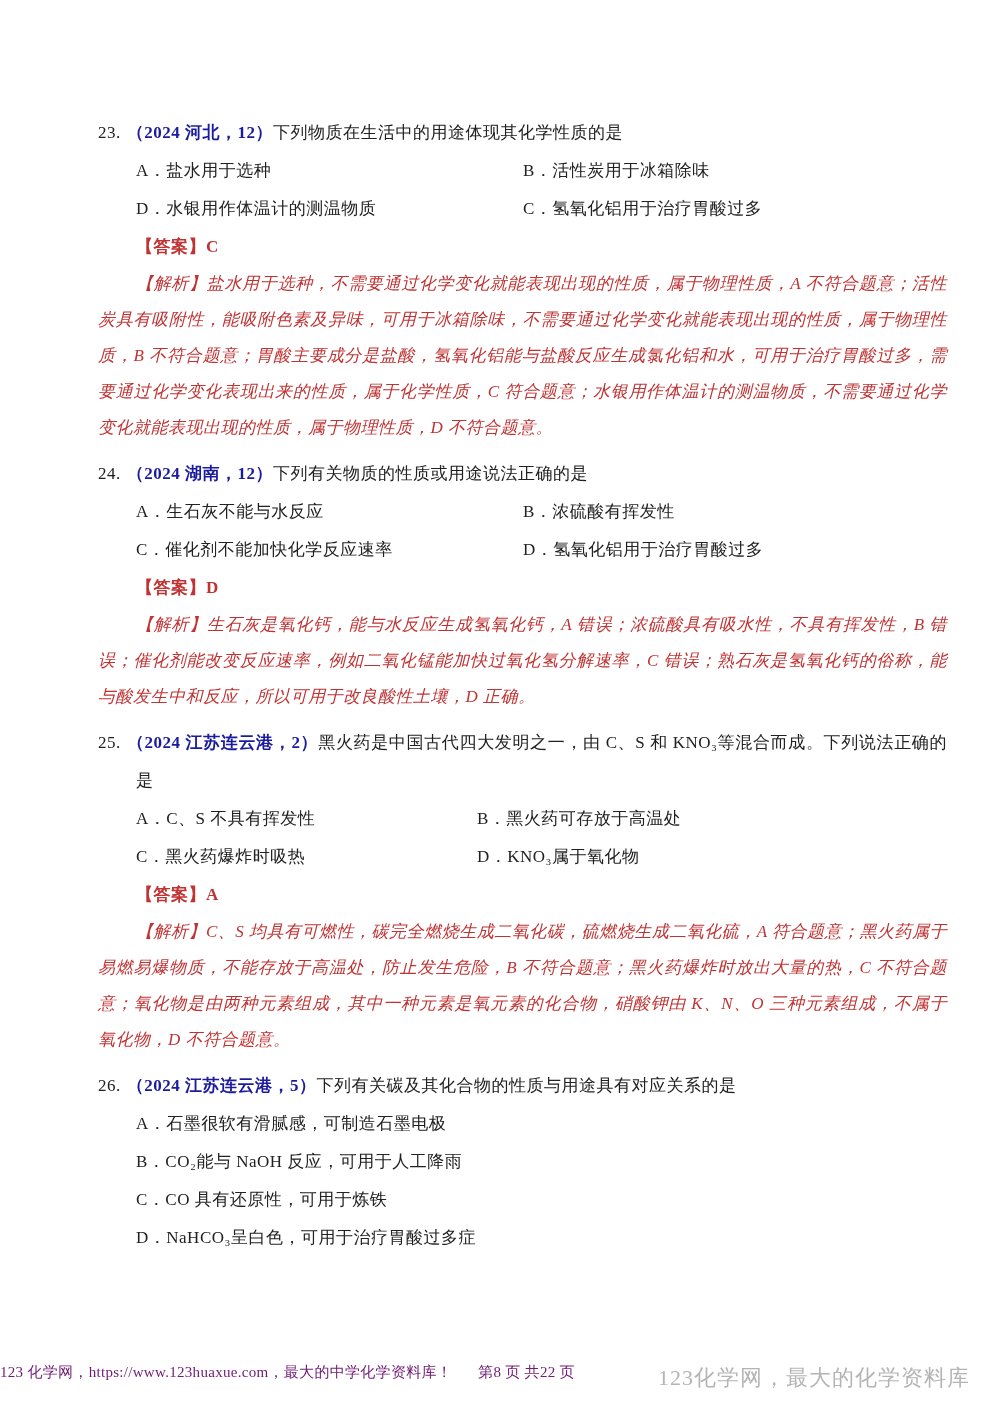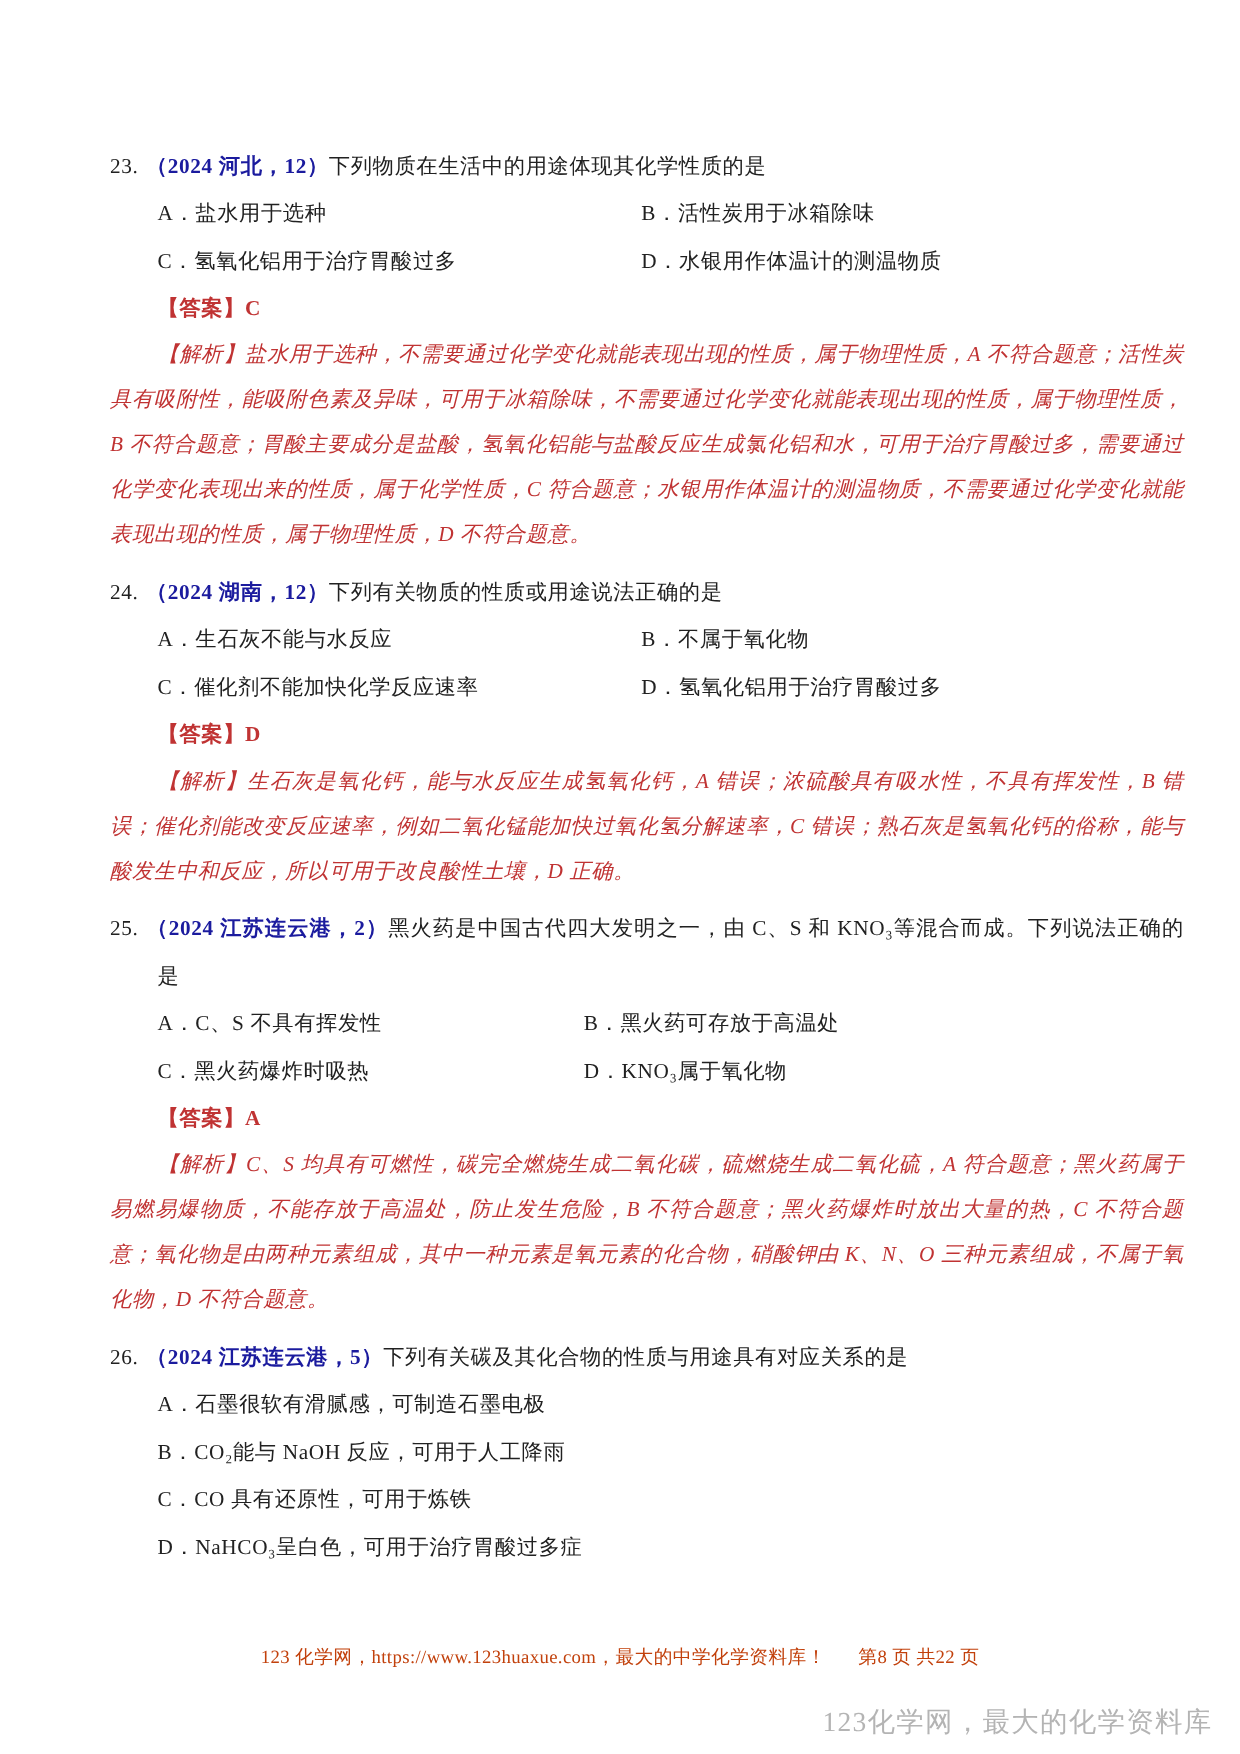--- a/index.html
+++ b/index.html
@@ -12,20 +12,21 @@
     letter-spacing: 0.5px;
   }
   .page {
     position: relative;
     width: 992px; height: 1403px;
     overflow: hidden;
     background: #ffffff;
   }
   .content {
     padding: 114px 45px 0 88px;
+    margin-left: 10px;
   }
   .question { margin-bottom: 9px; }
   .q-stem {
     line-height: 38px;
     padding-left: 38px;
     text-indent: -38px;
     text-align: justify;
   }
   .q-num { margin-right: 6px; }
   .q-source {
@@ -53,27 +54,26 @@
   }
   .analysis {
     line-height: 36px;
     text-indent: 38px;
     text-align: justify;
     color: var(--answer-red, #c03333);
     font-style: italic;
   }
   .footer {
     position: absolute;
-    top: 1310px;
+    top: 1356px;
     left: 0; right: 0;
     line-height: 32px;
-    text-align: center;
     font-size: 15px;
     letter-spacing: 0.3px;
-    color: #c2410c;
+    color: #701a75;
   }
   .footer .pageno { margin-left: 26px; }
   .watermark {
     position: absolute;
     right: 22px;
     bottom: 10px;
     font-size: 22px;
     letter-spacing: 1px;
     color: var(--watermark-gray, #b4b4b4);
   }
@@ -82,32 +82,32 @@
 <body>
 
 <div class="page">
   <div class="content">
 
     <div class="question">
       <div class="q-stem"><span class="q-num">23.</span><span class="q-source">（2024 河北，12）</span><span>下列物质在生活中的用途体现其化学性质的是</span></div>
       <div class="options grid2">
         <div class="opt">A．盐水用于选种</div>
         <div class="opt">B．活性炭用于冰箱除味</div>
+        <div class="opt">D．水银用作体温计的测温物质</div>
         <div class="opt">C．氢氧化铝用于治疗胃酸过多</div>
-        <div class="opt">D．水银用作体温计的测温物质</div>
       </div>
       <div class="answer-line"><span>【答案】</span><span>C</span></div>
       <div class="analysis"><span>【解析】</span><span>盐水用于选种，不需要通过化学变化就能表现出现的性质，属于物理性质，A 不符合题意；活性炭具有吸附性，能吸附色素及异味，可用于冰箱除味，不需要通过化学变化就能表现出现的性质，属于物理性质，B 不符合题意；胃酸主要成分是盐酸，氢氧化铝能与盐酸反应生成氯化铝和水，可用于治疗胃酸过多，需要通过化学变化表现出来的性质，属于化学性质，C 符合题意；水银用作体温计的测温物质，不需要通过化学变化就能表现出现的性质，属于物理性质，D 不符合题意。</span></div>
     </div>
 
     <div class="question">
       <div class="q-stem"><span class="q-num">24.</span><span class="q-source">（2024 湖南，12）</span><span>下列有关物质的性质或用途说法正确的是</span></div>
       <div class="options grid2">
         <div class="opt">A．生石灰不能与水反应</div>
-        <div class="opt">B．不属于氧化物</div>
+        <div class="opt">B．浓硫酸有挥发性</div>
         <div class="opt">C．催化剂不能加快化学反应速率</div>
         <div class="opt">D．氢氧化铝用于治疗胃酸过多</div>
       </div>
       <div class="answer-line"><span>【答案】</span><span>D</span></div>
       <div class="analysis"><span>【解析】</span><span>生石灰是氧化钙，能与水反应生成氢氧化钙，A 错误；浓硫酸具有吸水性，不具有挥发性，B 错误；催化剂能改变反应速率，例如二氧化锰能加快过氧化氢分解速率，C 错误；熟石灰是氢氧化钙的俗称，能与酸发生中和反应，所以可用于改良酸性土壤，D 正确。</span></div>
     </div>
 
     <div class="question">
       <div class="q-stem"><span class="q-num">25.</span><span class="q-source">（2024 江苏连云港，2）</span><span>黑火药是中国古代四大发明之一，由 C、S 和 KNO₃等混合而成。下列说法正确的是</span></div>
       <div class="options grid2 narrow">

